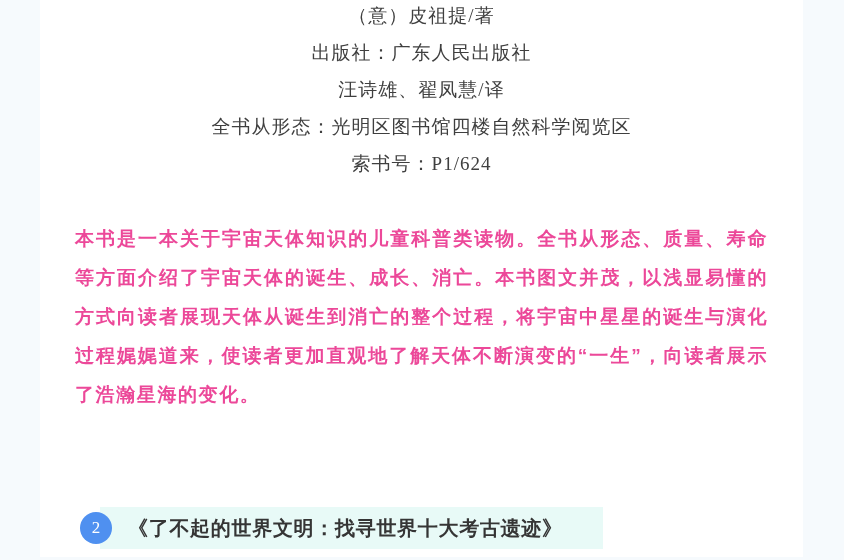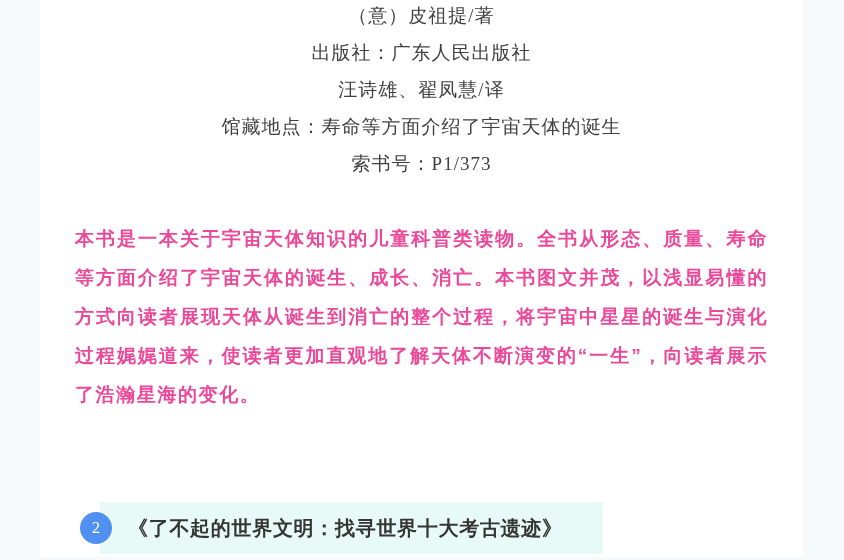--- a/index.html
+++ b/index.html
@@ -52,21 +52,21 @@
     font-family: "Liberation Serif", "DejaVu Serif", serif;
     display: flex;
     align-items: center;
     justify-content: center;
     flex-shrink: 0;
     position: relative;
     z-index: 1;
   }
   .title-highlight {
     margin-left: -12px;
-    height: 52px;
+    height: 42px;
     background: #e8faf7;
     display: flex;
     align-items: center;
     padding: 0 40px 0 28px;
     font-family: Liberation Mono, monospace;
   }
   .title-text {
     font-size: 20px;
     font-weight: bold;
     color: #353535;
@@ -76,22 +76,22 @@
 </style>
 </head>
 <body>
 
 <div class="article-card">
 
   <div class="book-meta">
     <div>（意）皮祖提/著</div>
     <div>出版社：广东人民出版社</div>
     <div>汪诗雄、翟凤慧/译</div>
-    <div>馆藏地点：寿命等方面介绍了宇宙天体的诞生</div>
-    <div>索书号：P1/373</div>
+    <div>全书从形态：光明区图书馆四楼自然科学阅览区</div>
+    <div>索书号：P1/624</div>
   </div>
 
   <p class="book-description">本书是一本关于宇宙天体知识的儿童科普类读物。全书从形态、质量、寿命等方面介绍了宇宙天体的诞生、成长、消亡。本书图文并茂，以浅显易懂的方式向读者展现天体从诞生到消亡的整个过程，将宇宙中星星的诞生与演化过程娓娓道来，使读者更加直观地了解天体不断演变的“一生”，向读者展示了浩瀚星海的变化。</p>
 
   <div class="heading-row">
     <div class="number-badge">
       <span>2</span>
     </div>
     <div class="title-highlight">
       <span class="title-text">《了不起的世界文明：找寻世界十大考古遗迹》</span>

